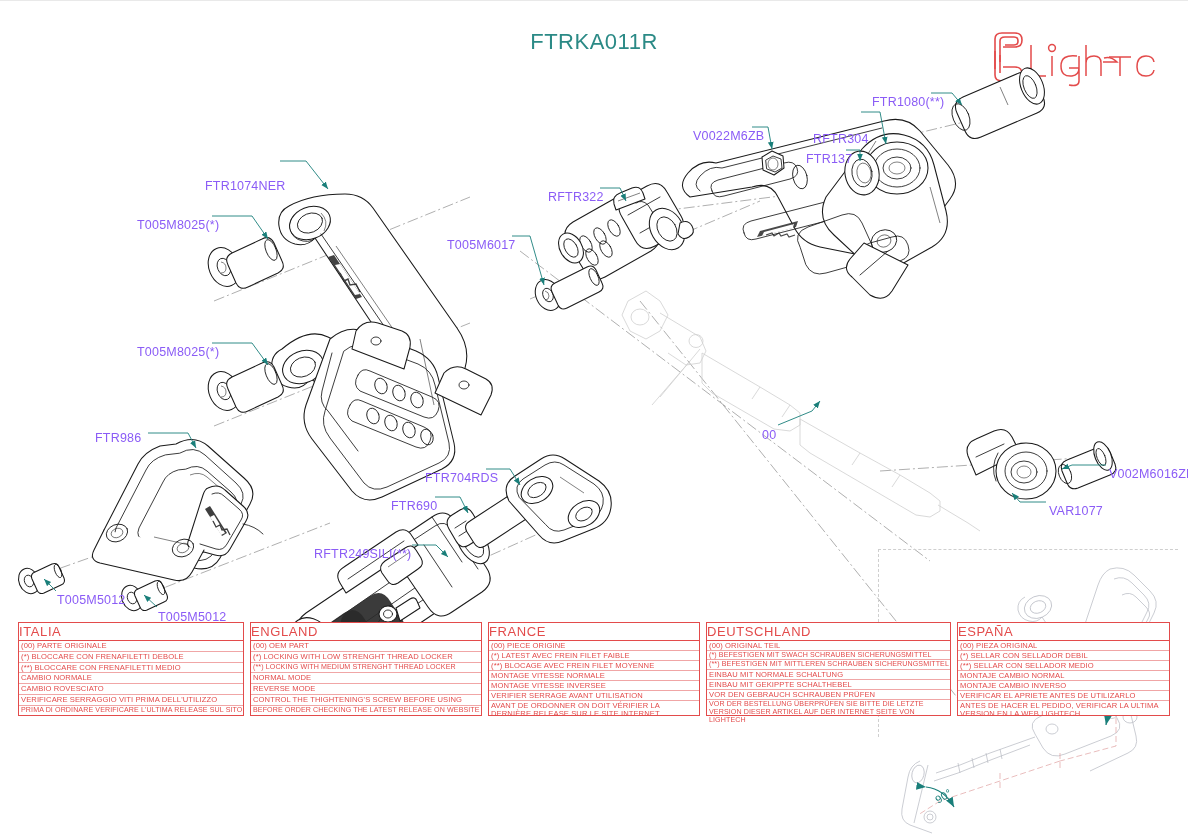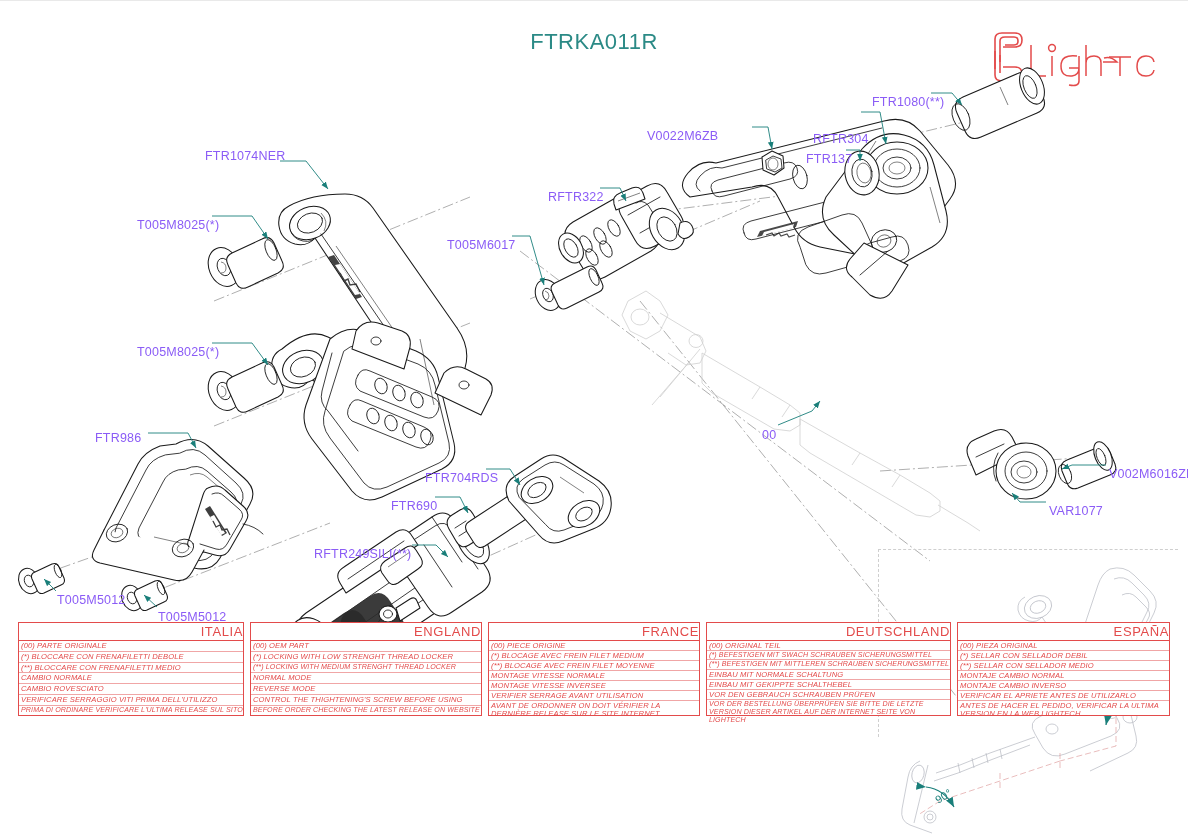--- a/index.html
+++ b/index.html
@@ -37,27 +37,27 @@
   .lang{
     flex:0 0 auto;border:1px solid #e34b4b;box-sizing:border-box;
     display:flex;flex-direction:column;color:#e34b4b;background:#fff;
   }
   .lang.it{width:226px}
   .lang.en{width:232px}
   .lang.fr{width:212px}
   .lang.de{width:245px}
   .lang.es{width:213px}
   .lang-title{
-    text-align:right;font-size:13px;padding:1px 0 1px;border-bottom:1px solid #e34b4b;
+    text-align:left;font-size:13px;padding:1px 0 1px;border-bottom:1px solid #e34b4b;
     letter-spacing:.6px;flex:0 0 auto;
   }
   .lang-rows{flex:1 1 auto;display:flex;flex-direction:column;}
   .lrow{
     font-size:7.6px;line-height:1.05;padding:1px 2px 0;border-bottom:1px solid #f0a6a6;
-    flex:1 1 auto;white-space:nowrap;overflow:hidden;letter-spacing:.1px;font-style:italic;
+    flex:1 1 auto;white-space:nowrap;overflow:hidden;letter-spacing:.1px;
   }
   .lrow:last-child{border-bottom:none;}
   .lrow.two{white-space:normal;line-height:1.12;}
   .lrow.tight{font-size:7.1px;}
 
   
   #inset-frame{
     position:absolute;left:878px;top:548px;width:300px;height:188px;
     border:1px dashed #cfcfcf;box-sizing:border-box;border-right:none;border-bottom:none;
   }
@@ -463,32 +463,32 @@
 
       <g fill="none" stroke="#1a7f7a" stroke-width="1.2">
         <path d="M1090 680 q22 14 16 44" marker-start="url(#ar)" marker-end="url(#ar)"></path>
         <path d="M926 786 q18 2 28 20" marker-start="url(#ar)" marker-end="url(#ar)"></path>
       </g>
     </g>
   </svg>
 
   <div id="inset-frame"></div>
 
-  <div class="lbl" style="left:205px;top:149px">FTR1074NER</div>
+  <div class="lbl" style="left:205px;top:179px">FTR1074NER</div>
   <div class="lbl" style="left:137px;top:218px">T005M8025(*)</div>
   <div class="lbl" style="left:137px;top:345px">T005M8025(*)</div>
   <div class="lbl" style="left:95px;top:431px">FTR986</div>
   <div class="lbl" style="left:57px;top:593px">T005M5012</div>
   <div class="lbl" style="left:158px;top:610px">T005M5012</div>
   <div class="lbl" style="left:314px;top:547px">RFTR249SILI(**)</div>
   <div class="lbl" style="left:391px;top:499px">FTR690</div>
   <div class="lbl" style="left:425px;top:471px">FTR704RDS</div>
   <div class="lbl" style="left:447px;top:238px">T005M6017</div>
   <div class="lbl" style="left:548px;top:190px">RFTR322</div>
-  <div class="lbl" style="left:647px;top:129px">V0022M6ZB</div>
+  <div class="lbl" style="left:693px;top:129px">V0022M6ZB</div>
   <div class="lbl" style="left:806px;top:152px">FTR137</div>
   <div class="lbl" style="left:813px;top:132px">RFTR304</div>
   <div class="lbl" style="left:872px;top:95px">FTR1080(**)</div>
   <div class="lbl" style="left:762px;top:428px">00</div>
   <div class="lbl" style="left:1109px;top:467px">V002M6016ZB(**)</div>
   <div class="lbl" style="left:1049px;top:504px">VAR1077</div>
 
   <div class="lbl ang rot2" style="left:1057px;top:690px">90°</div>
   <div class="lbl ang rot1" style="left:935px;top:790px">90°</div>
 
@@ -517,21 +517,21 @@
         <div class="lrow">REVERSE MODE</div>
         <div class="lrow">CONTROL THE THIGHTENING'S SCREW BEFORE USING</div>
         <div class="lrow tight">BEFORE ORDER CHECKING THE LATEST RELEASE ON WEBSITE</div>
       </div>
     </div>
 
     <div class="lang fr">
       <div class="lang-title">FRANCE</div>
       <div class="lang-rows">
         <div class="lrow">(00) PIECE ORIGINE</div>
-        <div class="lrow">(*)    BLOCAGE AVEC FREIN FILET MEDIUM</div>
+        <div class="lrow">(*)    LATEST AVEC FREIN FILET FAIBLE</div>
         <div class="lrow">(**)   BLOCAGE AVEC FREIN FILET MOYENNE</div>
         <div class="lrow">MONTAGE VITESSE NORMALE</div>
         <div class="lrow">MONTAGE VITESSE INVERSEE</div>
         <div class="lrow">VERIFIER SERRAGE AVANT UTILISATION</div>
         <div class="lrow two">AVANT DE ORDONNER ON DOIT VÉRIFIER LA DERNIÈRE RELEASE SUR LE SITE INTERNET</div>
       </div>
     </div>
 
     <div class="lang de">
       <div class="lang-title">DEUTSCHLAND</div>

